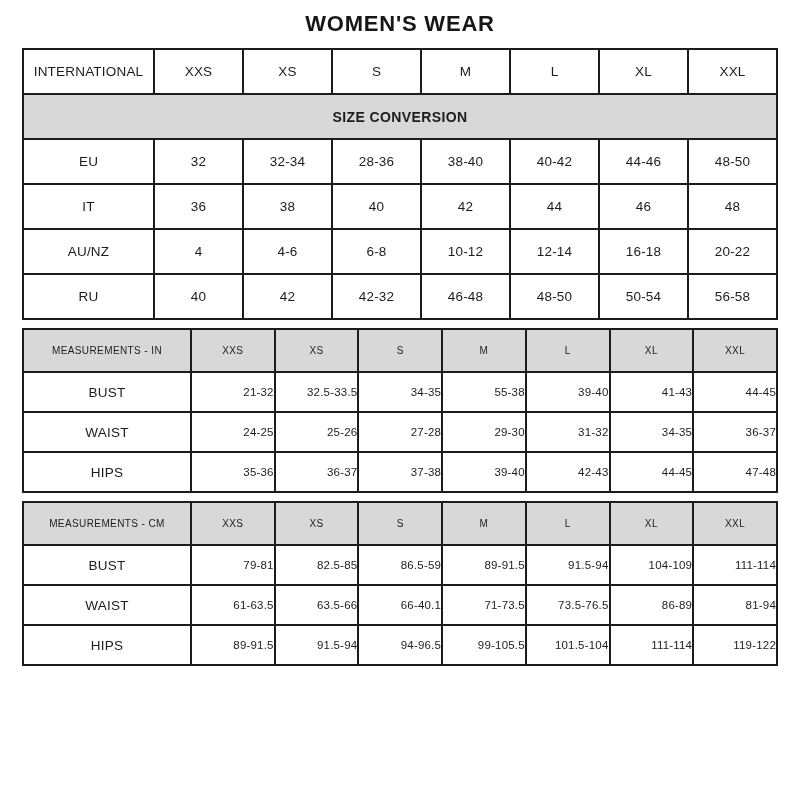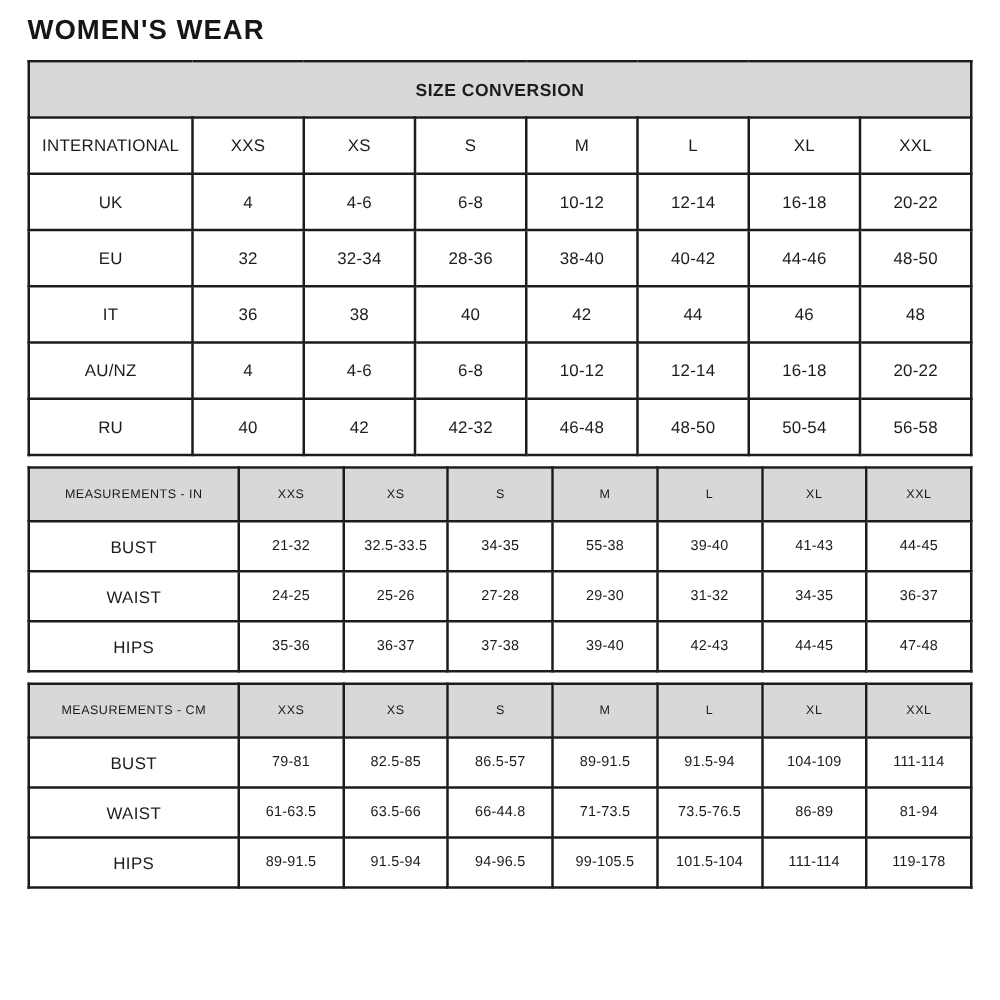--- a/index.html
+++ b/index.html
@@ -5,20 +5,21 @@
   * { box-sizing: border-box; margin: 0; padding: 0; }
   html, body {
     width: 800px; height: 800px;
     background: #ffffff;
     font-family: "Liberation Sans", "DejaVu Sans", sans-serif;
     color: #1c1c1c;
     overflow: hidden;
   }
   .page { width: 800px; height: 800px; padding: 11px 22px 0 22px; }
   .title {
+    text-align: center;
     font-size: 22px;
     font-weight: 700;
     letter-spacing: 0.8px;
     color: #161616;
     margin-bottom: 11px;
   }
   table {
     border-collapse: collapse;
     width: 756px;
     table-layout: fixed;
@@ -47,57 +48,47 @@
   .tbl-meas col.c-label { width: 168px; }
   .tbl-meas tr.head-row { height: 43px; }
   .tbl-meas tr.head-row td {
     background: #d8d8d8;
     font-weight: 400;
     font-size: 10px;
     letter-spacing: 0.4px;
   }
   .tbl-meas tr.data-row { height: 40px; }
   .tbl-meas td.label { font-size: 13.5px; letter-spacing: 0.3px; }
-  .tbl-meas td.value { font-size: 11.5px; letter-spacing: 0.2px; }
+  .tbl-meas td.value { font-size: 11.5px; letter-spacing: 0.2px; text-align: right; }
 </style>
 </head>
 <body>
 
 <div class="page">
 
   <div class="title">WOMEN'S WEAR</div>
 
   <table class="tbl-conversion">
     <colgroup>
         <col class="c-label">
         <col span="7">
       </colgroup>
     <tbody>
         <tr>
-      <th class="caption-cell" colspan="8">SIZE CONVERSION</th>
-    </tr>
-    <tr>
       <td>INTERNATIONAL</td>
       <td>XXS</td>
       <td>XS</td>
       <td>S</td>
       <td>M</td>
       <td>L</td>
       <td>XL</td>
       <td>XXL</td>
     </tr>
     <tr>
-      <td>UK</td>
-      <td>4</td>
-      <td>4-6</td>
-      <td>6-8</td>
-      <td>10-12</td>
-      <td>12-14</td>
-      <td>16-18</td>
-      <td>20-22</td>
+      <th class="caption-cell" colspan="8">SIZE CONVERSION</th>
     </tr>
     <tr>
       <td>EU</td>
       <td>32</td>
       <td>32-34</td>
       <td>28-36</td>
       <td>38-40</td>
       <td>40-42</td>
       <td>44-46</td>
       <td>48-50</td>
@@ -197,42 +188,42 @@
       <td>S</td>
       <td>M</td>
       <td>L</td>
       <td>XL</td>
       <td>XXL</td>
     </tr>
     <tr class="data-row">
       <td class="label">BUST</td>
       <td class="value">79-81</td>
       <td class="value">82.5-85</td>
-      <td class="value">86.5-57</td>
+      <td class="value">86.5-59</td>
       <td class="value">89-91.5</td>
       <td class="value">91.5-94</td>
       <td class="value">104-109</td>
       <td class="value">111-114</td>
     </tr>
     <tr class="data-row">
       <td class="label">WAIST</td>
       <td class="value">61-63.5</td>
       <td class="value">63.5-66</td>
-      <td class="value">66-44.8</td>
+      <td class="value">66-40.1</td>
       <td class="value">71-73.5</td>
       <td class="value">73.5-76.5</td>
       <td class="value">86-89</td>
       <td class="value">81-94</td>
     </tr>
     <tr class="data-row">
       <td class="label">HIPS</td>
       <td class="value">89-91.5</td>
       <td class="value">91.5-94</td>
       <td class="value">94-96.5</td>
       <td class="value">99-105.5</td>
       <td class="value">101.5-104</td>
       <td class="value">111-114</td>
-      <td class="value">119-178</td>
+      <td class="value">119-122</td>
     </tr>
   </tbody>
     </table>
 
 </div>
 
 </body></html>

